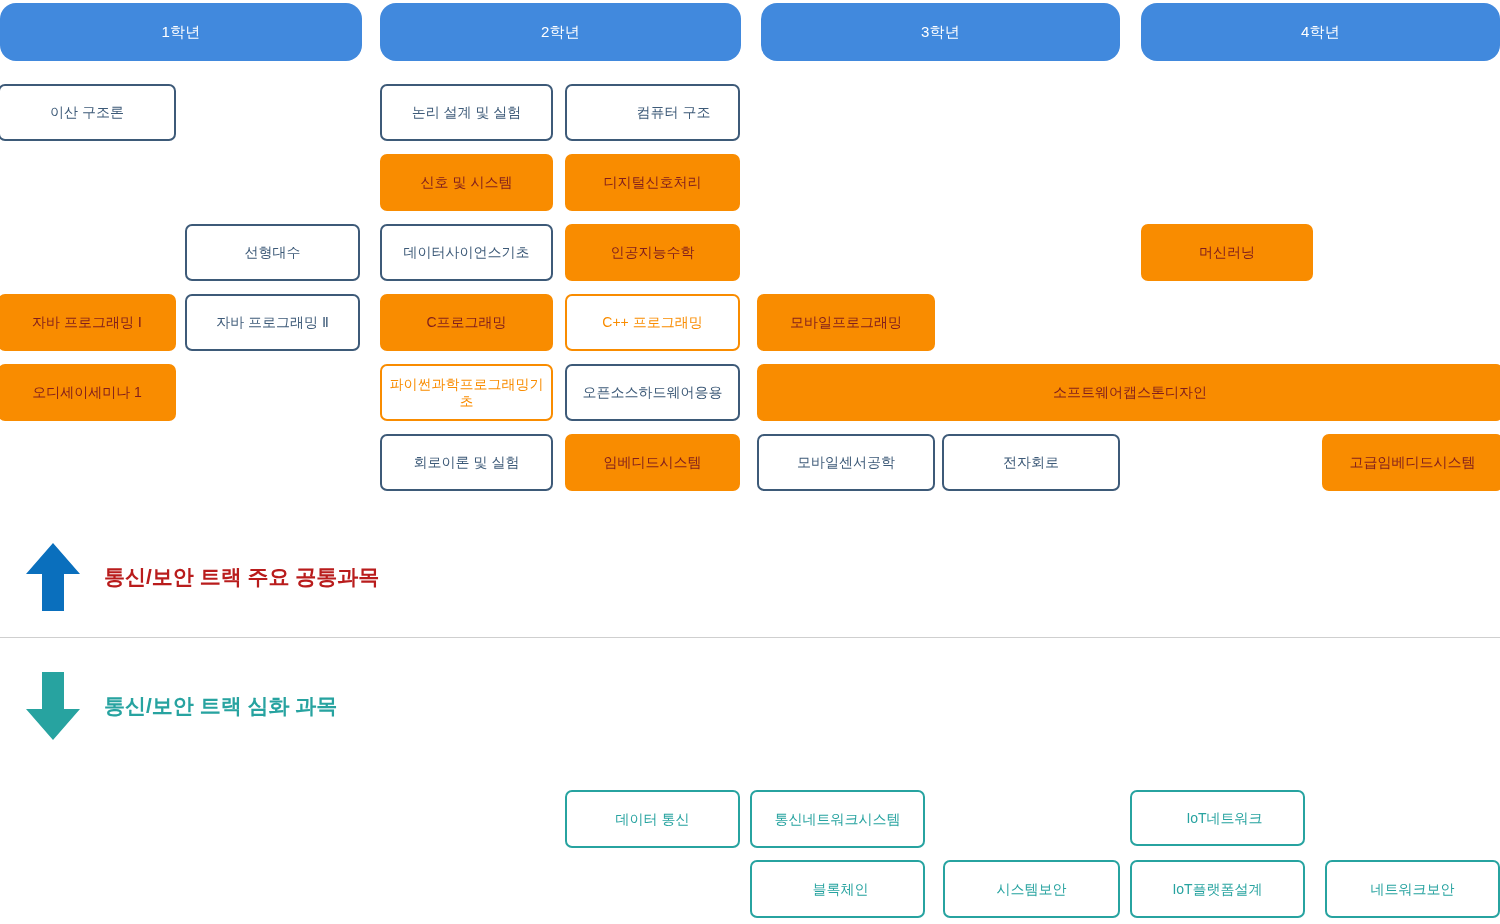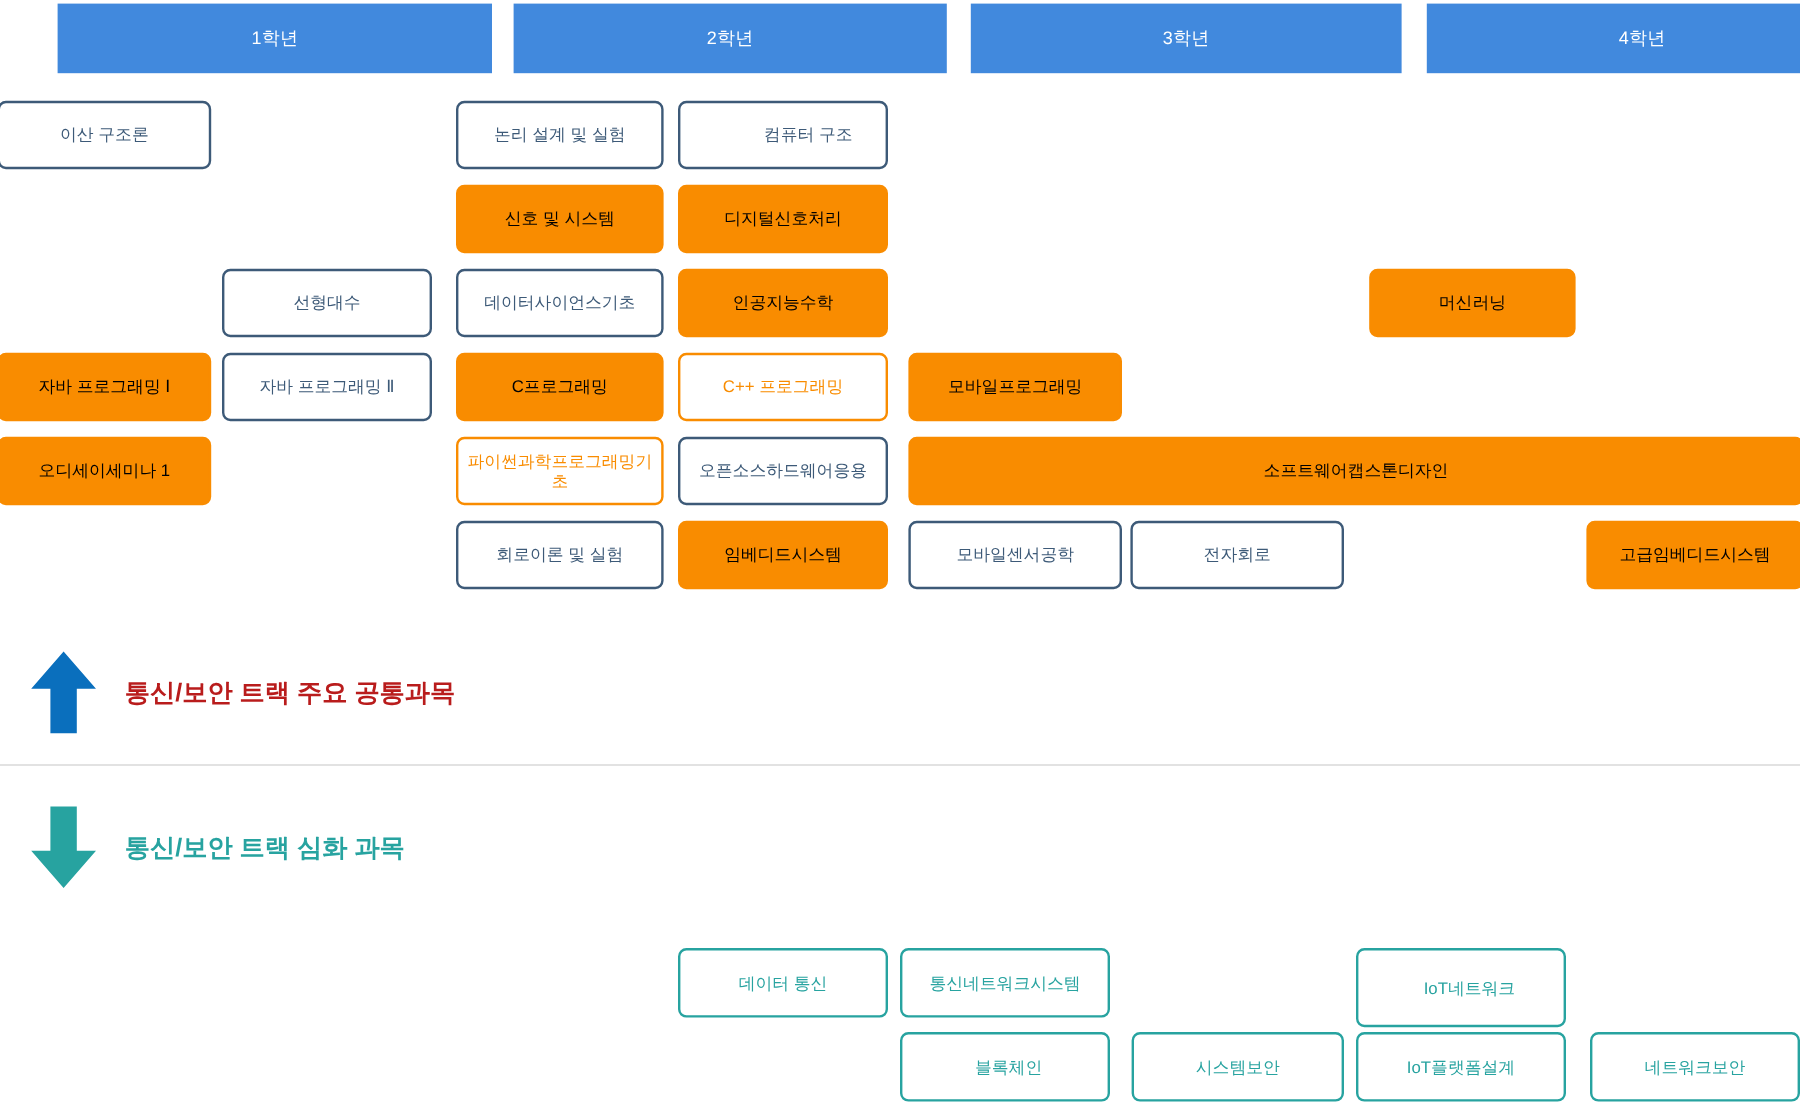--- a/index.html
+++ b/index.html
@@ -18,28 +18,27 @@
     position: relative;
     width: 1500px;
     height: 924px;
   }
 
   
   .year-header {
     position: absolute;
     box-sizing: border-box;
     background: #4189dd;
-    border-radius: 0;
+    border-radius: 16px;
     color: #ffffff;
     font-size: 15px;
     display: flex;
     align-items: center;
     justify-content: center;
     letter-spacing: 0.2px;
-    margin-left: 48px;
   }
 
   
   .course {
     position: absolute;
     box-sizing: border-box;
     border-radius: 7px;
     display: flex;
     align-items: center;
     justify-content: center;
@@ -51,21 +50,21 @@
   
   .course.outline-navy {
     background: #ffffff;
     border: 2px solid #3d5a78;
     color: #3d5a78;
   }
   
   .course.solid-orange {
     background: #f98c00;
     border: 2px solid #f98c00;
-    color: #000000;
+    color: #7f1d1d;
   }
   
   .course.outline-orange {
     background: #ffffff;
     border: 2px solid #f98c00;
     color: #f98c00;
   }
   
   .course.outline-teal {
     background: #ffffff;
@@ -153,20 +152,20 @@
       <svg class="arrow-svg" width="58" height="72" viewBox="0 0 58 72" aria-hidden="true">
         <polygon points="29,70 56,39 40,39 40,2 18,2 18,39 2,39" fill="#27a3a0"></polygon>
       </svg>
     </span>
     <span class="legend-label down" style="margin-left:22px;">통신/보안 트랙 심화 과목</span>
   </div>
 
   <div id="track-courses">
       <div class="course outline-teal" style="left: 565px; top: 790px; width: 175px; height: 58px;">데이터 통신</div>
       <div class="course outline-teal" style="left: 750px; top: 790px; width: 175px; height: 58px;">통신네트워크시스템</div>
-      <div class="course outline-teal" style="left: 1130px; top: 790px; width: 175px; height: 66px; padding-left: 20px;">IoT네트워크</div>
+      <div class="course outline-teal" style="left: 1130px; top: 790px; width: 175px; height: 56px; padding-left: 20px;">IoT네트워크</div>
       <div class="course outline-teal" style="left: 750px; top: 860px; width: 175px; height: 58px; padding-left: 12px;">블록체인</div>
       <div class="course outline-teal" style="left: 943px; top: 860px; width: 177px; height: 58px;">시스템보안</div>
       <div class="course outline-teal" style="left: 1130px; top: 860px; width: 175px; height: 58px;">IoT플랫폼설계</div>
       <div class="course outline-teal" style="left: 1325px; top: 860px; width: 175px; height: 58px;">네트워크보안</div>
     </div>
 
 </div>
 
 </body></html>

